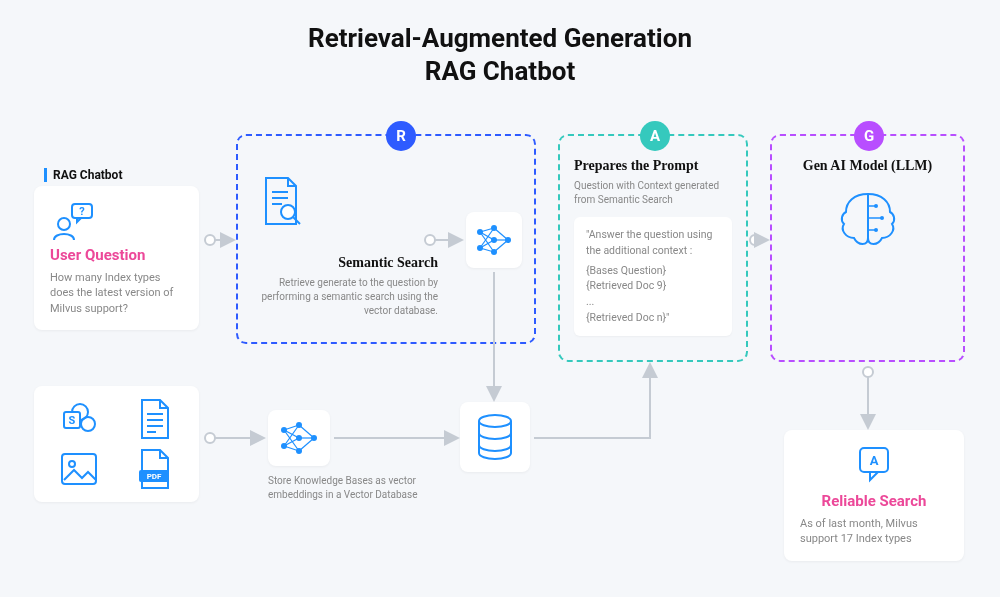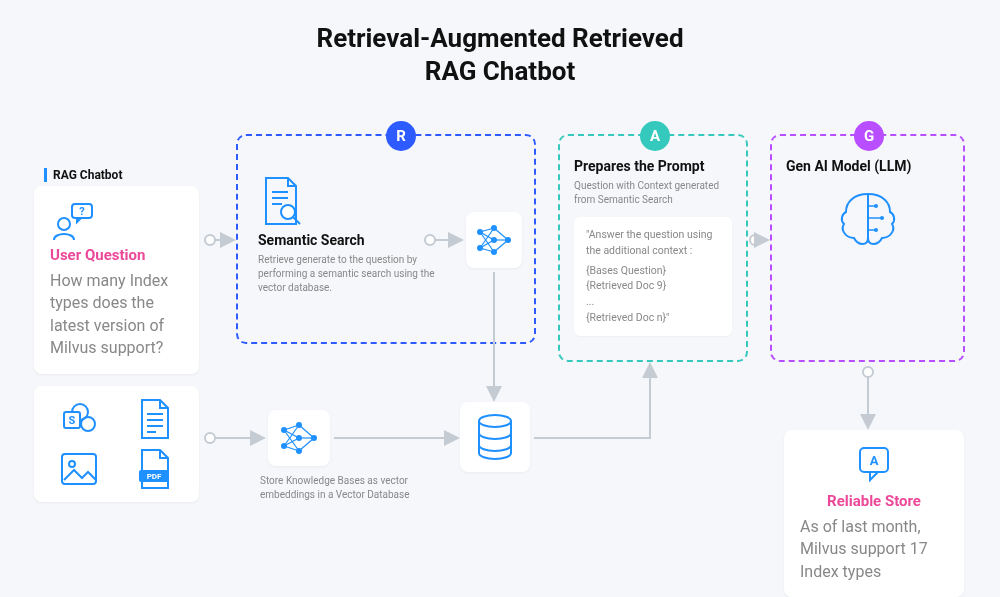--- a/index.html
+++ b/index.html
@@ -31,21 +31,21 @@
     padding: 14px 16px;
     box-shadow: 0 1px 3px rgba(0,0,0,0.05);
   }
   .card-title {
     font-size: 15px;
     font-weight: 700;
     color: #ec4899;
     margin-bottom: 6px;
   }
   .card-desc {
-    font-size: 16px;
+    font-size: 11px;
     color: #888;
     line-height: 1.4;
   }
   .section-label {
     position: absolute;
     font-size: 12px;
     font-weight: 700;
     color: #111;
     border-left: 3px solid #1e90ff;
     padding-left: 6px;
@@ -65,20 +65,21 @@
     font-size: 15px;
     display: flex;
     align-items: center;
     justify-content: center;
   }
   .box-title {
     font-size: 14px;
     font-weight: 700;
     color: #111;
     margin-bottom: 5px;
+    font-family: Liberation Serif, serif;
   }
   .box-desc {
     font-size: 10px;
     color: #888;
     line-height: 1.4;
   }
   .prompt-card {
     background: #fff;
     border-radius: 6px;
     padding: 10px 12px;
@@ -109,21 +110,21 @@
   .arrow-line { stroke: #c5cbd3; stroke-width: 2; fill: none; }
   .arrow-head { fill: #c5cbd3; }
   .circ { fill: #fff; stroke:#c5cbd3; stroke-width:2; }
 </style>
 </head>
 <body>
 
 <div class="canvas">
 
   <div class="title">
-    <span>Retrieval-Augmented Retrieved</span><br>
+    <span>Retrieval-Augmented Generation</span><br>
     <span>RAG Chatbot</span>
   </div>
 
   <div class="section-label" style="left:44px; top:168px;">RAG Chatbot</div>
 
   <div class="card" style="left:34px; top:186px; width:165px;">
     <div style="margin-bottom:6px;">
       <svg width="44" height="40" viewBox="0 0 44 40">
         <circle cx="14" cy="24" r="6" fill="none" stroke="#1e90ff" stroke-width="2"></circle>
         <path d="M4 40 C4 32 24 32 24 40" fill="none" stroke="#1e90ff" stroke-width="2"></path>
@@ -142,21 +143,21 @@
       <svg width="46" height="52" viewBox="0 0 46 52">
         <path d="M8 2 H30 L38 10 V48 H8 Z" fill="none" stroke="#1e90ff" stroke-width="2"></path>
         <path d="M30 2 V10 H38" fill="none" stroke="#1e90ff" stroke-width="2"></path>
         <line x1="14" y1="16" x2="30" y2="16" stroke="#1e90ff" stroke-width="2"></line>
         <line x1="14" y1="22" x2="30" y2="22" stroke="#1e90ff" stroke-width="2"></line>
         <line x1="14" y1="28" x2="24" y2="28" stroke="#1e90ff" stroke-width="2"></line>
         <circle cx="30" cy="36" r="7" fill="#fff" stroke="#1e90ff" stroke-width="2"></circle>
         <line x1="35" y1="41" x2="42" y2="48" stroke="#1e90ff" stroke-width="2"></line>
       </svg>
     </div>
-    <div style="position:absolute; left:20px; top:96px; width:180px;">
+    <div style="position:absolute; left:20px; top:119px; width:180px;text-align:right;">
       <div class="box-title">Semantic Search</div>
       <div class="box-desc">Retrieve generate to the question by performing a semantic search using the vector database.</div>
     </div>
   </div>
 
   <div class="iconbox" style="left:466px; top:212px; width:56px; height:56px;">
     <svg width="40" height="36" viewBox="0 0 40 36">
       <g stroke="#1e90ff" stroke-width="1.2" fill="none">
         <line x1="6" y1="10" x2="20" y2="6"></line>
           <line x1="6" y1="10" x2="20" y2="18"></line>
@@ -189,21 +190,21 @@
         <div style="margin-top:4px;">{Bases Question}</div>
         <div>{Retrieved Doc 9}</div>
         <div>...</div>
         <div>{Retrieved Doc n}"</div>
       </div>
     </div>
   </div>
 
   <div class="dashed-box" style="left:770px; top:134px; width:195px; height:228px; border-color:#b84eff;">
     <div class="badge" style="left:82px; top:-15px; background:#b84eff;">G</div>
-    <div style="padding:22px 14px 12px 14px;">
+    <div style="padding:22px 14px 12px 14px;text-align:center;">
       <div class="box-title">Gen AI Model (LLM)</div>
       <div style="display:flex;justify-content:center;margin-top:14px;">
         <svg width="72" height="64" viewBox="0 0 72 64">
           <path d="M36 6 C22 6 14 14 14 24 C10 26 8 32 12 36 C8 42 14 50 22 50 C26 58 36 58 36 50" fill="none" stroke="#1e90ff" stroke-width="2"></path>
           <path d="M36 6 C50 6 58 14 58 24 C62 26 64 32 60 36 C64 42 58 50 50 50 C46 58 36 58 36 50" fill="none" stroke="#1e90ff" stroke-width="2"></path>
           <line x1="36" y1="6" x2="36" y2="54" stroke="#1e90ff" stroke-width="2"></line>
           <g fill="#1e90ff">
             <circle cx="44" cy="18" r="2"></circle>
               <circle cx="50" cy="30" r="2"></circle>
               <circle cx="44" cy="42" r="2"></circle>
@@ -274,40 +275,40 @@
       <g fill="#1e90ff">
         <circle cx="7" cy="11" r="3"></circle>
           <circle cx="7" cy="27" r="3"></circle>
         <circle cx="22" cy="6" r="3"></circle>
           <circle cx="22" cy="19" r="3"></circle>
           <circle cx="22" cy="32" r="3"></circle>
         <circle cx="37" cy="19" r="3"></circle>
       </g>
     </svg>
   </div>
-  <div class="box-desc" style="position:absolute; left:260px; top:474px; width:170px;">Store Knowledge Bases as vector embeddings in a Vector Database</div>
+  <div class="box-desc" style="position:absolute; left:268px; top:474px; width:170px;">Store Knowledge Bases as vector embeddings in a Vector Database</div>
 
   <div class="iconbox" style="left:460px; top:402px; width:70px; height:70px;">
     <svg width="44" height="48" viewBox="0 0 44 48">
       <ellipse cx="22" cy="8" rx="16" ry="6" fill="none" stroke="#1e90ff" stroke-width="2"></ellipse>
       <path d="M6 8 V40 A16 6 0 0 0 38 40 V8" fill="none" stroke="#1e90ff" stroke-width="2"></path>
       <path d="M6 20 A16 6 0 0 0 38 20" fill="none" stroke="#1e90ff" stroke-width="2"></path>
       <path d="M6 32 A16 6 0 0 0 38 32" fill="none" stroke="#1e90ff" stroke-width="2"></path>
     </svg>
   </div>
 
   <div class="card" style="left:784px; top:430px; width:180px; text-align:left;">
     <div style="display:flex;justify-content:center;margin-bottom:8px;">
       <svg width="40" height="40" viewBox="0 0 40 40">
         <rect x="6" y="4" width="28" height="24" rx="4" fill="none" stroke="#1e90ff" stroke-width="2"></rect>
         <path d="M16 28 L16 36 L24 28" fill="none" stroke="#1e90ff" stroke-width="2"></path>
         <text x="20" y="21" font-size="13" fill="#1e90ff" text-anchor="middle" font-weight="700">A</text>
       </svg>
     </div>
-    <div class="card-title" style="text-align:center;">Reliable Store</div>
+    <div class="card-title" style="text-align:center;">Reliable Search</div>
     <div class="card-desc">As of last month, Milvus support 17 Index types</div>
   </div>
 
   <svg width="1000" height="597" style="position:absolute;left:0;top:0;pointer-events:none;">
     <defs>
       <marker id="ah" markerWidth="8" markerHeight="8" refX="6" refY="4" orient="auto">
         <path d="M0 0 L8 4 L0 8 Z" class="arrow-head"></path>
       </marker>
     </defs>
 

